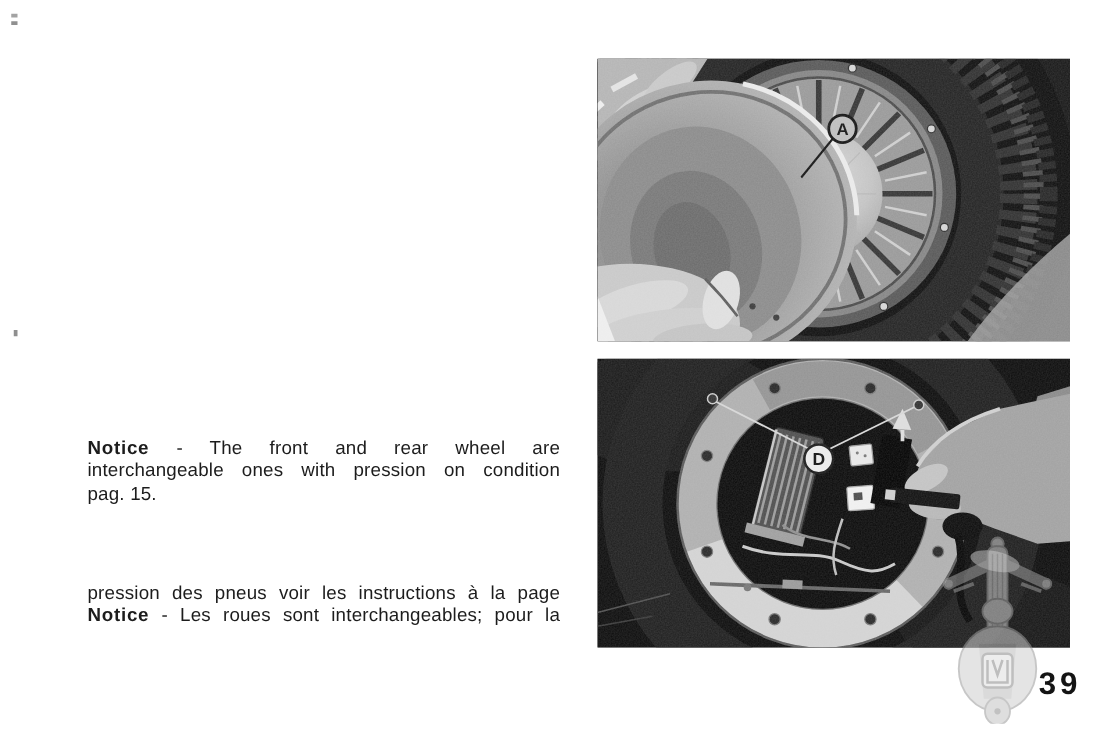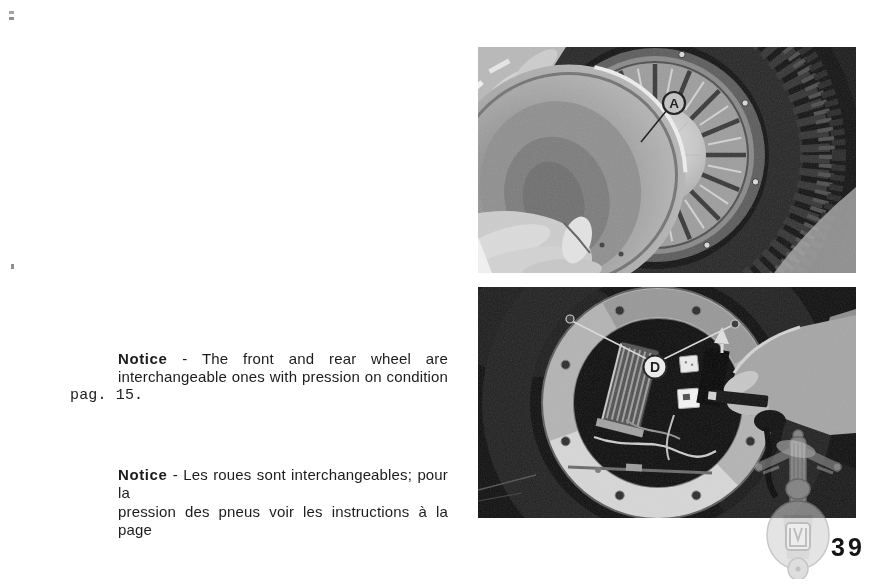--- a/index.html
+++ b/index.html
@@ -6,22 +6,22 @@
   .page{position:relative;width:885px;height:585px;background:#ffffff;overflow:hidden;
         font-family:"Liberation Sans", sans-serif;color:#1a1a1a;}
   .photo{position:absolute;left:478px;width:378px;overflow:hidden;background:#111;}
   .photo svg{display:block;width:100%;height:100%;}
   #photo-top{top:47px;height:226px;}
   #photo-bottom{top:287px;height:231px;}
   .notice{position:absolute;left:70px;width:378px;font-size:15px;line-height:18.3px;
           letter-spacing:0.15px;color:#1c1c1c;}
   #notice-en{top:350px;}
   #notice-fr{top:466px;}
-  .jline{text-align:justify;text-align-last:justify;white-space:normal;margin-left:48px;}
-  .lastline{text-align:left;font-family:Liberation Mono, monospace;}
+  .jline{text-align:justify;text-align-last:justify;white-space:normal;}
+  .lastline{text-align:left;}
   .notice b{letter-spacing:0.6px;}
   .pagenum{position:absolute;left:831px;top:533px;font-size:25px;font-weight:bold;
            letter-spacing:3px;color:#141414;z-index:6;}
   .watermark-logo{position:absolute;left:753px;top:427px;width:90px;height:152px;
                   opacity:0.55;z-index:5;pointer-events:none;}
   .watermark-text{position:absolute;left:733px;top:481px;font-size:16.5px;font-weight:bold;
                   letter-spacing:0.4px;color:#c6c6c6;opacity:0.95;z-index:5;white-space:nowrap;}
   .artifact{position:absolute;z-index:2;}
   #artifact1{left:9px;top:11px;width:5px;height:3px;background:#a3a3a3;box-shadow:0 6px 0 #909090;}
   #artifact2{left:11px;top:264px;width:3px;height:5px;background:#8f8f8f;}
@@ -263,22 +263,22 @@
     </svg>
   </div>
 
   <div class="notice" id="notice-en">
     <div class="jline"><b>Notice</b><span> - The front and rear wheel are</span></div>
     <div class="jline">interchangeable ones with pression on condition</div>
     <div class="lastline">pag. 15.</div>
   </div>
 
   <div class="notice" id="notice-fr">
+    <div class="jline">pression des pneus voir les instructions à la page</div>
     <div class="jline"><b>Notice</b><span> - Les roues sont interchangeables; pour la</span></div>
-    <div class="jline">pression des pneus voir les instructions à la page</div>
   </div>
 
   <svg class="watermark-logo" viewBox="0 0 90 152">
     <g fill="#cfcfcf" stroke="#9a9a9a" stroke-width="1.5">
       <circle cx="45" cy="8" r="5"></circle>
       <path d="M45,22 L6,40" stroke-width="9" stroke-linecap="round" fill="none"></path>
       <path d="M45,22 L84,40" stroke-width="9" stroke-linecap="round" fill="none"></path>
       <circle cx="6" cy="40" r="4"></circle>
         <circle cx="84" cy="40" r="4"></circle>
       <path d="M10,46 L26,40 M80,46 L64,40" stroke-width="3" fill="none"></path>

